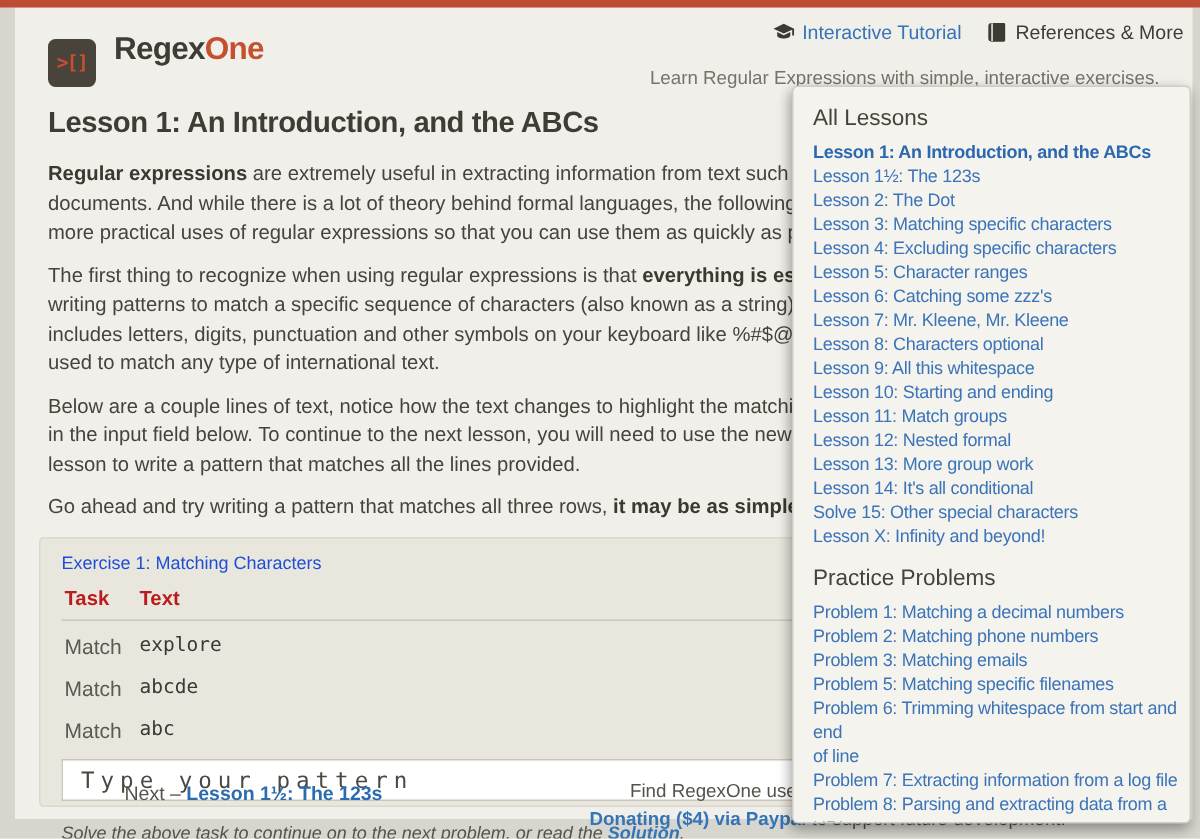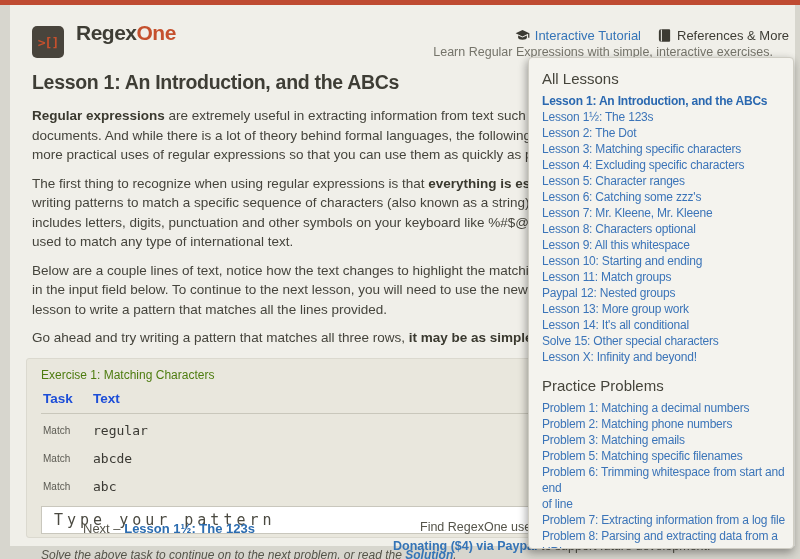--- a/index.html
+++ b/index.html
@@ -26,21 +26,21 @@
     display:flex; align-items:center; justify-content:center;
     font-family:"DejaVu Sans Mono", monospace;
     font-weight:bold; font-size:13px; color:#c5502d; letter-spacing:-1px;
   }
   .brand { margin-left:44px; }
   .brand-title { font-size:21px; font-weight:bold; letter-spacing:-0.5px; line-height:22px; }
   .brand-title .primary { color:#3e3d35; }
   .brand-title .accent { color:#c5502d; }
   .tagline { font-size:12.5px; color:#75746a; margin-top:1px;text-align:right; }
   .header-nav {
-    position:absolute; right:6px; top:23px;
+    position:absolute; right:6px; top:9px;
     display:flex; gap:16px; font-size:13px; white-space:nowrap;
   }
   .header-nav .navlink { display:flex; align-items:center; gap:5px; text-decoration:none; cursor:pointer; }
   .navlink.blue { color:#3474b7; }
   .navlink.dark { color:#3e3d35; }
   .navicon { width:15px; height:15px; flex:0 0 auto; }
   .navicon svg { width:15px; height:15px; display:block; fill:#3c3b33; }
   
   .content { padding:6px 22px 0 14px; }
   .lesson-title {
@@ -48,26 +48,26 @@
     letter-spacing:-0.3px; margin:4px 0 12px 8px;
   }
   .para { font-size:13.5px; line-height:19.5px; color:#45443c; margin:0 0 9px 8px; }
   .para b { color:#3a392f; }
   
   .exercise {
     margin:10px 10px 0 2px; height:180px;
     background:#e9e7dd; border:1px solid #dbd9cf; border-radius:3px;
     padding:9px 14px 0 14px; position:relative;
   }
-  .exercise-title { font-size:12px; color:#4d7c0f; margin-bottom:9px; }
-  .ex-table-head { display:flex; font-size:13.5px; font-weight:bold; color:#1d4ed8;
+  .exercise-title { font-size:12px; color:#1d4ed8; margin-bottom:9px; }
+  .ex-table-head { display:flex; font-size:13.5px; font-weight:bold; color:#b91c1c;
     padding:0 0 7px 2px; border-bottom:1px solid #c9c7bb; }
   .ex-col-task { width:50px; }
   .ex-row { display:flex; align-items:center; height:22px; margin-top:6px; padding-left:2px; }
-  .ex-task { width:50px; font-size:10px; color:#5b5a52; }
+  .ex-task { width:50px; font-size:14px; color:#5b5a52; }
   .ex-text { font-family:"DejaVu Sans Mono", monospace; font-size:13px; color:#3a3933; }
   .pattern-row { display:flex; margin-top:8px; }
   .pattern-input {
     flex:1; height:28px; border:1px solid #c9c7bd; border-right:none; background:#ffffff;
     font-family:"DejaVu Sans Mono", monospace; font-size:15px; letter-spacing:4px;
     padding:0 12px; color:#3a3933; outline:none;
   }
   .pattern-input::placeholder { color:#4a4940; opacity:1; }
   .continue-btn {
     width:96px; height:31px; background:#c8c7c3; border:none;
@@ -146,21 +146,21 @@
     <p class="para"><span>Go ahead and try writing a pattern that matches all three rows, </span><b>it may be as simple as the common letters on each line.</b></p>
 
     <div class="exercise">
       <div class="exercise-title">Exercise 1: Matching Characters</div>
       <div class="ex-table-head">
         <span class="ex-col-task">Task</span>
         <span>Text</span>
       </div>
       <div class="ex-row">
         <span class="ex-task">Match</span>
-        <span class="ex-text">regular</span>
+        <span class="ex-text">explore</span>
       </div>
       <div class="ex-row">
         <span class="ex-task">Match</span>
         <span class="ex-text">abcde</span>
       </div>
       <div class="ex-row">
         <span class="ex-task">Match</span>
         <span class="ex-text">abc</span>
       </div>
       <div class="pattern-row">
@@ -186,21 +186,21 @@
   <a>Lesson 2: The Dot</a>
   <a>Lesson 3: Matching specific characters</a>
   <a>Lesson 4: Excluding specific characters</a>
   <a>Lesson 5: Character ranges</a>
   <a>Lesson 6: Catching some zzz's</a>
   <a>Lesson 7: Mr. Kleene, Mr. Kleene</a>
   <a>Lesson 8: Characters optional</a>
   <a>Lesson 9: All this whitespace</a>
   <a>Lesson 10: Starting and ending</a>
   <a>Lesson 11: Match groups</a>
-  <a>Paypal 12: Nested groups</a>
+  <a>Lesson 12: Nested formal</a>
   <a>Lesson 13: More group work</a>
   <a>Lesson 14: It's all conditional</a>
   <a>Solve 15: Other special characters</a>
   <a>Lesson X: Infinity and beyond!</a>
 
   <div class="menu-header second">Practice Problems</div>
   <a>Problem 1: Matching a decimal numbers</a>
   <a>Problem 2: Matching phone numbers</a>
   <a>Problem 3: Matching emails</a>
   <a>Problem 5: Matching specific filenames</a>

